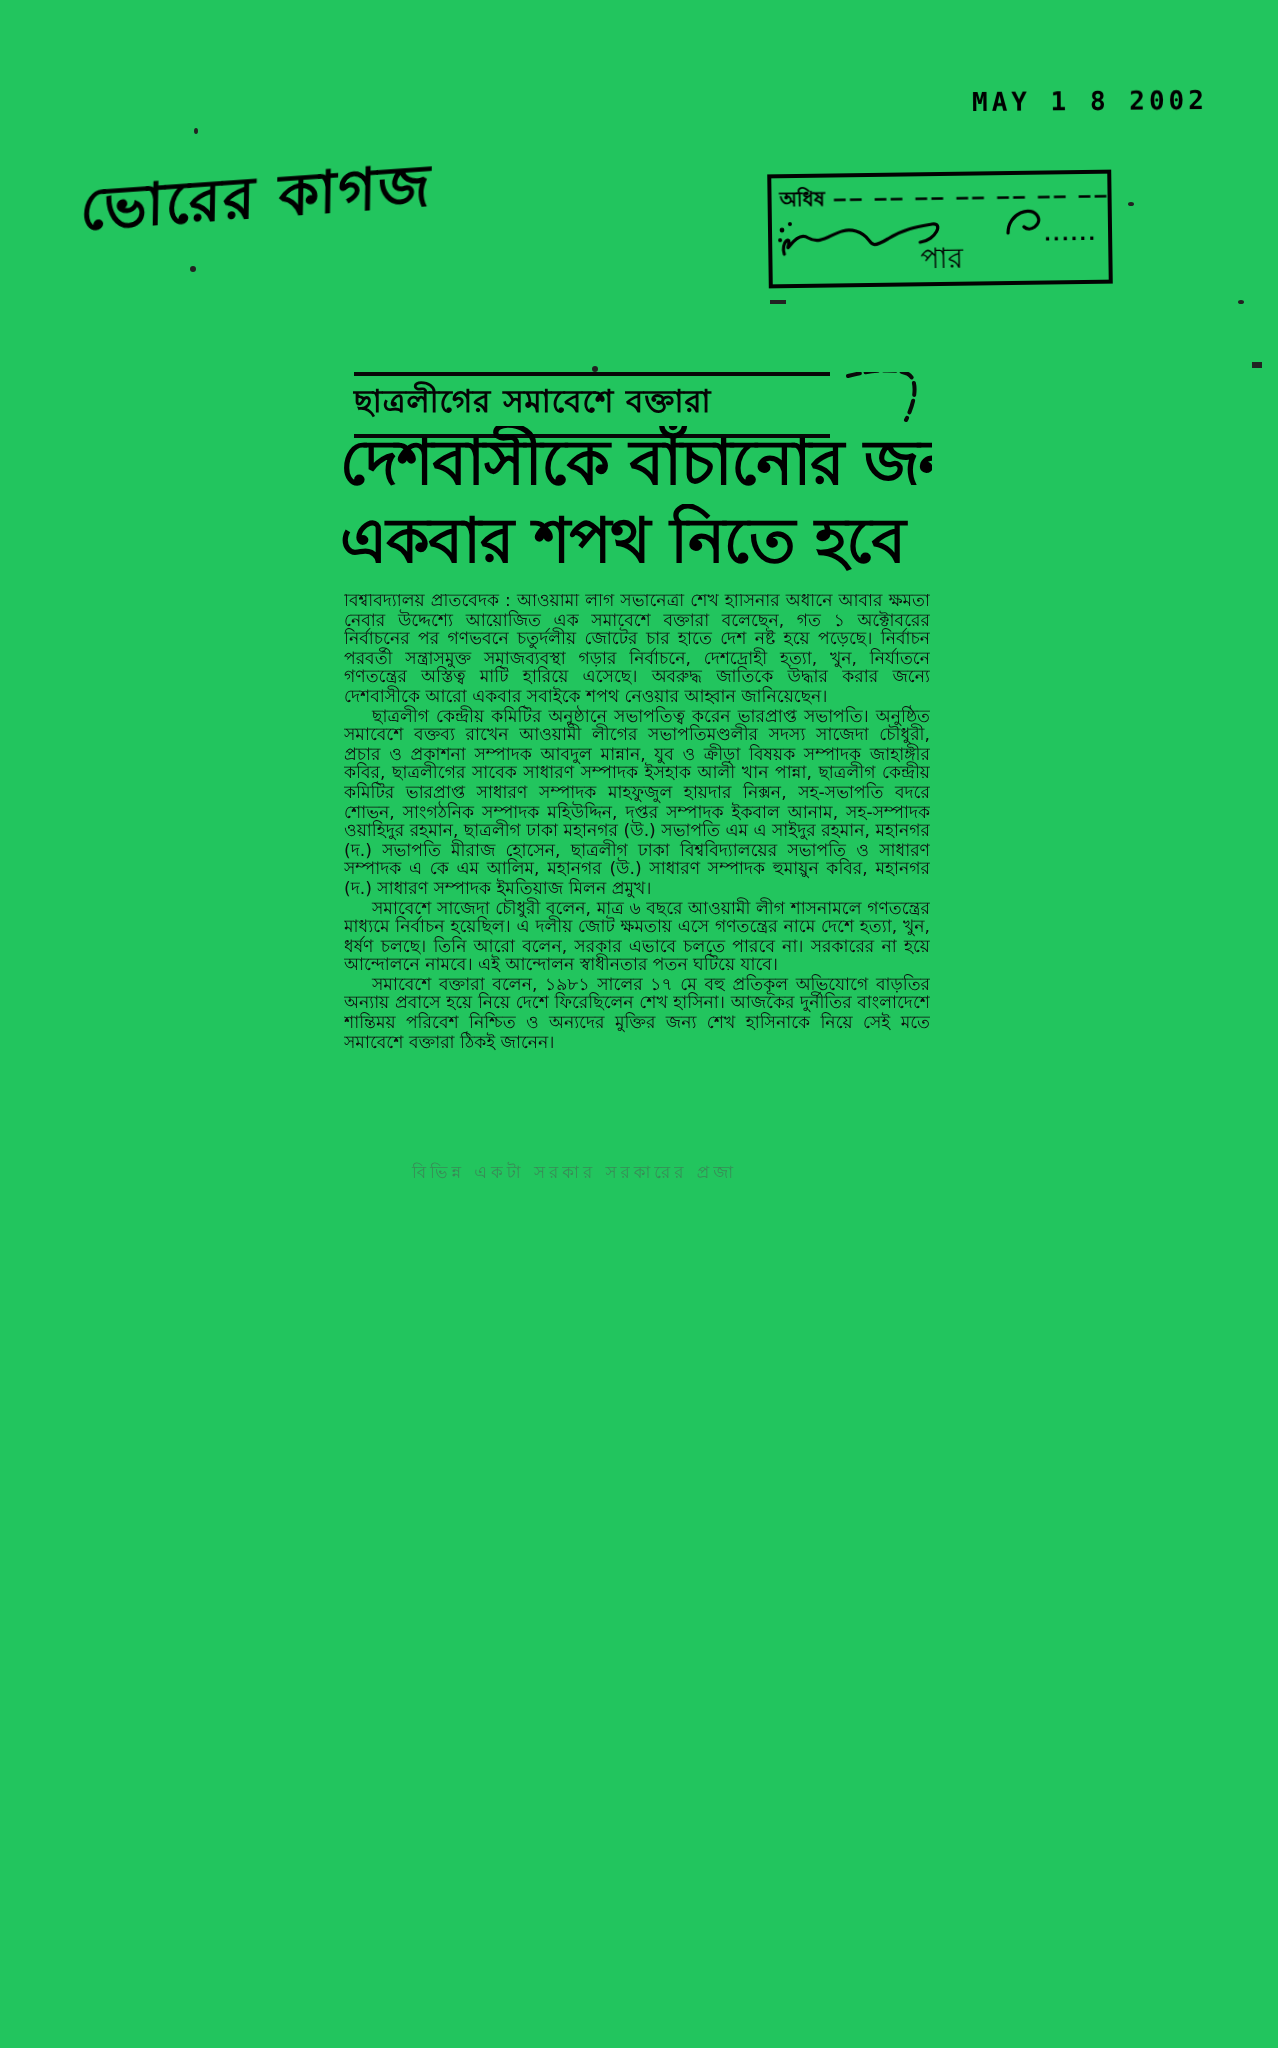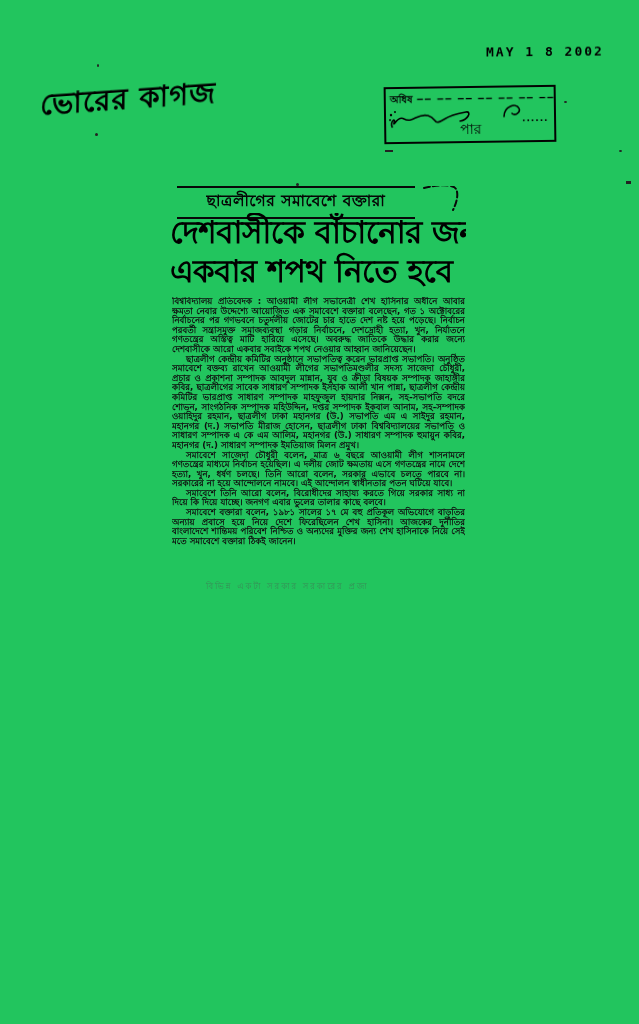--- a/index.html
+++ b/index.html
@@ -94,21 +94,20 @@
     border-top: 2.5px solid #151515;
     border-bottom: 2px solid #151515;
     padding: 1px 0 2px 0;
   }
   .kicker {
     font-size: 15.5px;
     font-weight: bold;
     color: #121212;
     white-space: nowrap;
     letter-spacing: 0.5px;
-    text-align: center;
   }
   .kicker-bracket { position: absolute; left: 252px; top: -6px; }
   .headline {
     position: absolute;
     left: 0; top: 27px;
     width: 296px;
     margin: 0;
     font-size: 31px;
     line-height: 39px;
     font-weight: 900;
@@ -118,21 +117,21 @@
   .headline .hl-line { display: block; white-space: nowrap; overflow: hidden; }
   .body-text {
     position: absolute;
     left: 2px; top: 111px;
     width: 293px; height: 286px;
     overflow: hidden;
     font-size: 8.6px;
     line-height: 9.6px;
     text-align: justify;
     color: #1a1a1a;
-    font-weight: 700;
+    font-weight: 400;
   }
   .body-text p { margin: 0; text-indent: 14px; }
   .body-text p.first { text-indent: 0; }
   .faded-tail {
     position: absolute;
     left: 36px; top: 394px;
     font-size: 8.4px;
     color: #555;
     opacity: 0.5;
     white-space: nowrap;
@@ -184,21 +183,20 @@
       <path d="M2 8 C 14 5, 26 4, 32 7 C 37 10, 36 20, 31 30" fill="none" stroke="#161616" stroke-width="2" stroke-linecap="round" stroke-dasharray="6 3"></path>
     </svg>
     <h1 class="headline">
       <span class="hl-line">দেশবাসীকে বাঁচানোর জন্য আর</span>
       <span class="hl-line">একবার শপথ নিতে হবে</span>
     </h1>
     <div class="body-text">
       <p class="first">বিশ্ববিদ্যালয় প্রতিবেদক : আওয়ামী লীগ সভানেত্রী শেখ হাসিনার অধীনে আবার ক্ষমতা নেবার উদ্দেশ্যে আয়োজিত এক সমাবেশে বক্তারা বলেছেন, গত ১ অক্টোবরের নির্বাচনের পর গণভবনে চতুর্দলীয় জোটের চার হাতে দেশ নষ্ট হয়ে পড়েছে। নির্বাচন পরবর্তী সন্ত্রাসমুক্ত সমাজব্যবস্থা গড়ার নির্বাচনে, দেশদ্রোহী হত্যা, খুন, নির্যাতনে গণতন্ত্রের অস্তিত্ব মাটি হারিয়ে এসেছে। অবরুদ্ধ জাতিকে উদ্ধার করার জন্যে দেশবাসীকে আরো একবার সবাইকে শপথ নেওয়ার আহ্বান জানিয়েছেন।</p>
       <p>ছাত্রলীগ কেন্দ্রীয় কমিটির অনুষ্ঠানে সভাপতিত্ব করেন ভারপ্রাপ্ত সভাপতি। অনুষ্ঠিত সমাবেশে বক্তব্য রাখেন আওয়ামী লীগের সভাপতিমণ্ডলীর সদস্য সাজেদা চৌধুরী, প্রচার ও প্রকাশনা সম্পাদক আবদুল মান্নান, যুব ও ক্রীড়া বিষয়ক সম্পাদক জাহাঙ্গীর কবির, ছাত্রলীগের সাবেক সাধারণ সম্পাদক ইসহাক আলী খান পান্না, ছাত্রলীগ কেন্দ্রীয় কমিটির ভারপ্রাপ্ত সাধারণ সম্পাদক মাহফুজুল হায়দার নিক্সন, সহ-সভাপতি বদরে শোভন, সাংগঠনিক সম্পাদক মহিউদ্দিন, দপ্তর সম্পাদক ইকবাল আনাম, সহ-সম্পাদক ওয়াহিদুর রহমান, ছাত্রলীগ ঢাকা মহানগর (উ.) সভাপতি এম এ সাইদুর রহমান, মহানগর (দ.) সভাপতি মীরাজ হোসেন, ছাত্রলীগ ঢাকা বিশ্ববিদ্যালয়ের সভাপতি ও সাধারণ সম্পাদক এ কে এম আলিম, মহানগর (উ.) সাধারণ সম্পাদক হুমায়ুন কবির, মহানগর (দ.) সাধারণ সম্পাদক ইমতিয়াজ মিলন প্রমুখ।</p>
       <p>সমাবেশে সাজেদা চৌধুরী বলেন, মাত্র ৬ বছরে আওয়ামী লীগ শাসনামলে গণতন্ত্রের মাধ্যমে নির্বাচন হয়েছিল। এ দলীয় জোট ক্ষমতায় এসে গণতন্ত্রের নামে দেশে হত্যা, খুন, ধর্ষণ চলছে। তিনি আরো বলেন, সরকার এভাবে চলতে পারবে না। সরকারের না হয়ে আন্দোলনে নামবে। এই আন্দোলন স্বাধীনতার পতন ঘটিয়ে যাবে।</p>
-      <p>সমাবেশে তিনি আরো বলেন, বিরোধীদের সাহায্য করতে গিয়ে সরকার সাধ্য না দিয়ে কি দিয়ে যাচ্ছে। জনগণ এবার ভুলের তালার কাছে বলবে।</p>
       <p>সমাবেশে বক্তারা বলেন, ১৯৮১ সালের ১৭ মে বহু প্রতিকূল অভিযোগে বাড়তির অন্যায় প্রবাসে হয়ে নিয়ে দেশে ফিরেছিলেন শেখ হাসিনা। আজকের দুর্নীতির বাংলাদেশে শান্তিময় পরিবেশ নিশ্চিত ও অন্যদের মুক্তির জন্য শেখ হাসিনাকে নিয়ে সেই মতে সমাবেশে বক্তারা ঠিকই জানেন।</p>
     </div>
     <div class="faded-tail">বিভিন্ন একটা সরকার সরকারের প্রজা</div>
   </div>
 
   <div class="speck s1"></div>
   <div class="speck s2"></div>
   <div class="speck s3"></div>
   <div class="speck s4"></div>
   <div class="speck s5"></div>

